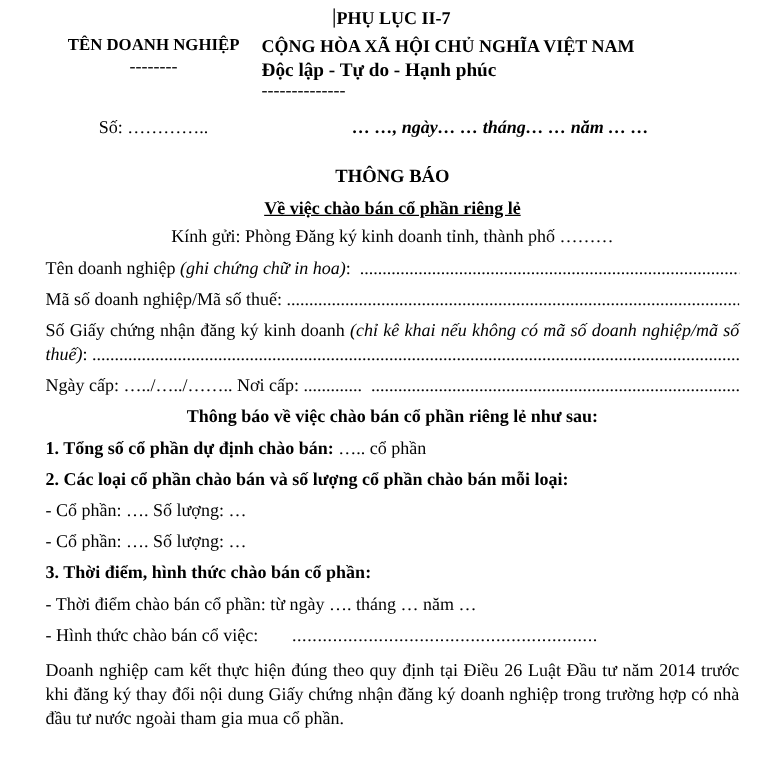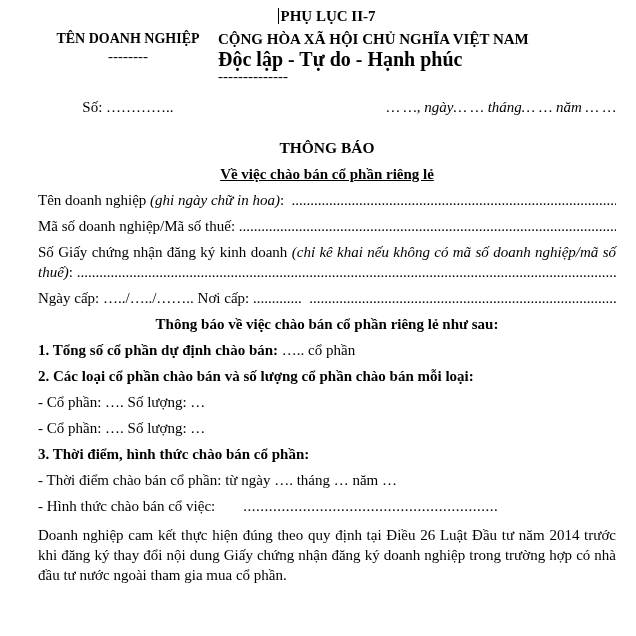--- a/index.html
+++ b/index.html
@@ -28,25 +28,25 @@
     background: #000;
     vertical-align: -3px;
     margin-right: 1px;
   }
   .appendix { text-align: center; font-size: 15px; }
   .header-row { display: flex; margin-top: 3px; }
   .header-left { width: 180px; text-align: center; }
   .header-right { flex: 1; }
   .company-name { font-size: 14px; }
   .motto1 { font-size: 15px; }
-  .motto2 { font-size: 20px; }
+  .motto2 { font-size: 16px; }
   .sep { line-height: 15px; }
   .number-row { display: flex; margin-top: 13px; }
   .number-left { width: 180px; text-align: center; }
-  .number-right { flex: 1; text-align: right; }
+  .number-right { flex: 1; text-align: center; font-weight: bold; }
   .doc-title { margin-top: 21px; font-size: 15.5px; }
   .doc-subtitle { margin-top: 6px; text-decoration: underline; }
   .recipient { margin-top: 4px; }
   .field-line { margin-top: 6px; }
   .justify-full { text-align: justify; text-align-last: justify; }
   .para { margin-top: 9px; text-align: justify; }
   .item { margin-top: 6px; }
   .form-spacer { display: inline-block; width: 28px; }
   .form-dots { letter-spacing: 0.5px; }
 </style>
@@ -71,24 +71,25 @@
     </div>
   </div>
 
   <div class="number-row">
     <div class="number-left">Số: …………..</div>
     <div class="number-right i">… …, ngày… … tháng… … năm … …</div>
   </div>
 
   <div class="center b doc-title">THÔNG BÁO</div>
   <div class="center b doc-subtitle">Về việc chào bán cổ phần riêng lẻ</div>
+  <div class="center recipient">Kính gửi: Phòng Đăng ký kinh doanh tỉnh, thành phố ………</div>
 
   <div class="field-line flexline">
     <span class="pre">Tên doanh nghiệp </span>
-      <span class="i pre">(ghi ngày chữ in hoa)</span>
+      <span class="i pre">(ghi chứng chữ in hoa)</span>
       <span class="pre">:  </span>
       <span class="fill">..............................................................................................................................</span>
   </div>
 
   <div class="field-line flexline">
     <span class="pre">Mã số doanh nghiệp/Mã số thuế: </span>
       <span class="fill">.....................................................................................................................................</span>
   </div>
 
   <div class="field-line">

